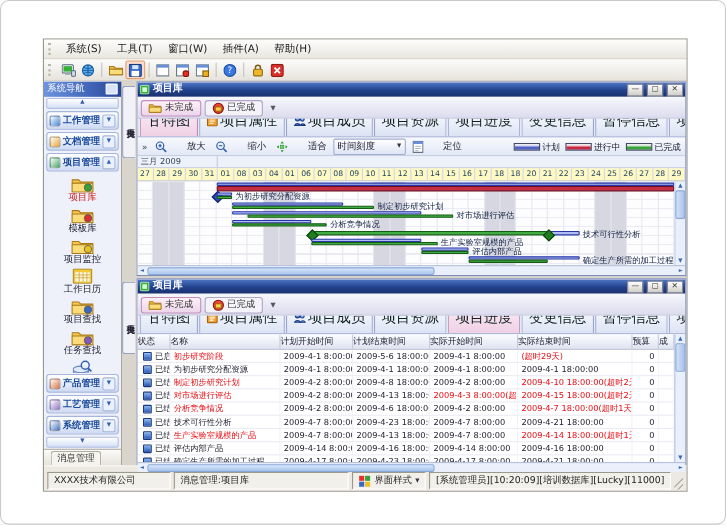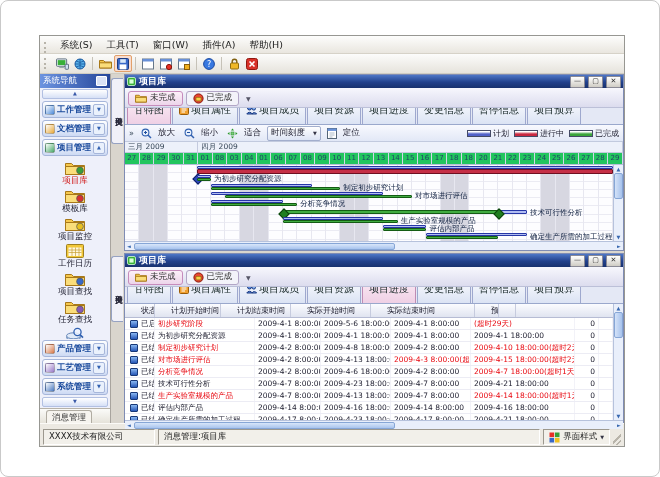--- a/index.html
+++ b/index.html
@@ -1,20 +1,20 @@
 <!DOCTYPE html>
 <html><head>
 <meta charset="utf-8">
 <style>
   html,body{margin:0;padding:0}
   body{width:660px;height:477px;background:#fff;font-family:"DejaVu Sans",sans-serif;position:relative;overflow:hidden;-webkit-font-smoothing:antialiased}
   .frame{position:absolute;inset:0;border:1px solid #c9c9c9;border-radius:8px;box-sizing:border-box}
   .app{position:absolute;left:38px;top:34px;width:586px;height:412px;background:#ece9e2;border:1px solid #979792;box-sizing:border-box;display:flex;flex-direction:column;font-size:10px;color:#222}
   
-  .menubar{height:17px;display:flex;align-items:flex-end;background:linear-gradient(#fdfdfc,#e9e6df);border-bottom:1px solid #d6d2c8;padding-left:2px;flex:none}
+  .menubar{height:17px;display:flex;align-items:center;background:linear-gradient(#fdfdfc,#e9e6df);border-bottom:1px solid #d6d2c8;padding-left:2px;flex:none}
   .grip{width:3px;height:11px;border-left:2px dotted #b8b4aa;margin:0 4px 0 2px}
   .menu-item{padding:1px 7px;font-size:9.5px;color:#222;cursor:default}
   .toolbar{height:19px;display:flex;align-items:center;background:linear-gradient(#fcfcfb,#e6e3dc);border-bottom:1px solid #cfccc2;padding-left:2px;flex:none}
   .tbtn{width:18px;height:17px;display:flex;align-items:center;justify-content:center;border-radius:2px}
   .tbtn.hl{background:#f8ddd0;border:1px solid #e2a06a;box-sizing:border-box}
   .tsep{width:1px;height:13px;background:#c6c2b8;margin:0 3px}
   
   .main{flex:1;display:flex;background:#d9d5cd;min-height:0}
   .sidebar{width:70px;flex:none;background:#eef0fa;border-right:1px solid #a8a49e;display:flex;flex-direction:column;overflow:hidden}
   .sb-title{height:14px;flex:none;background:linear-gradient(90deg,#6d94e0,#24459a);color:#fff;font-size:8.5px;display:flex;align-items:center;justify-content:space-between;padding:0 3px}
@@ -39,34 +39,34 @@
   .panel{height:177px;flex:none;background:#edeff9;border:1px solid #7f8cb4;box-sizing:border-box;display:flex;flex-direction:column;min-width:0;overflow:hidden}
   .panel+.panel{margin-top:2px}
   .p-title{height:13px;flex:none;background:linear-gradient(180deg,#4d76c6 0%,#22418c 55%,#18316e 100%);display:flex;align-items:center;padding:0 2px;gap:3px}
   .p-title .t{color:#fff;font-size:9px;font-weight:bold;flex:1;line-height:13px}
   .p-btn{width:13px;height:10px;background:linear-gradient(#ffffff,#cfccc4);border:1px solid #8a8a96;font-size:7px;line-height:8px;text-align:center;color:#333;border-radius:1px;cursor:pointer}
   .p-doctabs{height:18px;flex:none;background:linear-gradient(#f7f7fd,#dcdcee);display:flex;align-items:center;padding:1px 3px 0;gap:3px;border-bottom:1px solid #bcc0d8}
   .doctab{height:13px;display:flex;align-items:center;gap:3px;padding:0 6px;font-size:8.5px;color:#333;border:1px solid #b2a6c6;border-radius:3px;background:#f3f3f9;cursor:pointer}
   .doctab.active{background:linear-gradient(#fcf0f8,#edd5ea);border-color:#c68cbc}
   .doc-caret{font-size:6px;color:#556;margin-left:4px}
   .p-viewtabs{height:16px;flex:none;display:flex;align-items:flex-end;padding:0 2px;gap:1px;background:#e4e8f5;border-bottom:1px solid #9aa8cc;overflow:hidden}
-  .vtab2{height:14px;padding:7px 6px;display:flex;align-items:center;gap:2px;font-size:10px;color:#122;background:linear-gradient(#ffffff,#dbe3f4);border:1px solid #9ea8ce;border-bottom:none;border-radius:3px 3px 0 0;white-space:nowrap;cursor:pointer}
+  .vtab2{height:14px;padding:7px 6px;display:flex;align-items:center;gap:2px;font-size:13px;color:#122;background:linear-gradient(#ffffff,#dbe3f4);border:1px solid #9ea8ce;border-bottom:none;border-radius:3px 3px 0 0;white-space:nowrap;cursor:pointer}
   .vtab2.active{background:linear-gradient(#fdeff7,#efd0e5);border-color:#bf8cb4}
   
   .g-toolbar{height:16px;flex:none;display:flex;align-items:center;gap:3px;padding:0 4px;font-size:8.5px;color:#223;background:linear-gradient(#f8f9fe,#e2e8f6);border-bottom:1px solid #c2cade}
   .g-chev{color:#345;font-size:8px;margin-right:1px}
-  .g-btn{display:flex;align-items:center;gap:6px;height:13px;padding:0 3px;border-radius:2px;cursor:pointer;white-space:nowrap}
+  .g-btn{display:flex;align-items:center;gap:18px;height:13px;padding:0 3px;border-radius:2px;cursor:pointer;white-space:nowrap}
   .g-btn.drop{border:1px solid #a2aecd;background:linear-gradient(#ffffff,#dde4f4)}
   .g-caret{font-size:5px;color:#334;margin-left:2px}
   .g-legend{margin-left:auto;display:flex;align-items:center;gap:5px;font-size:8px;color:#223}
   .lg{display:flex;align-items:center;gap:2px}
   .lg .sw{width:24px;height:7px;border:1px solid #444a66;box-sizing:border-box}
   .g-months{height:10px;flex:none;display:flex;background:#edf1fa;border-bottom:1px solid #c4cade;font-size:7.5px;color:#345}
   .g-mseg{border-right:1px solid #c4cade;padding-left:3px;white-space:nowrap;overflow:hidden;line-height:10px;box-sizing:border-box}
-  .g-days{height:11px;flex:none;display:flex;background:#22c55e;border-bottom:1px solid #b6bed8;font-size:7px;color:#246}
+  .g-days{height:11px;flex:none;display:flex;background:#fef9c3;border-bottom:1px solid #b6bed8;font-size:7px;color:#246}
   .g-day{flex:1;text-align:center;border-right:1px solid #d2d7e8;line-height:11px;overflow:hidden}
   .g-body{flex:1;display:flex;min-height:0}
   .g-canvas{flex:1;position:relative;background:#fdfdff;overflow:hidden;
     background-image:repeating-linear-gradient(180deg,transparent 0px,transparent 7.3px,#ebebf3 7.3px,#ebebf3 8.3px)}
   .g-col{position:absolute;top:0;bottom:0;border-right:1px solid #e7e7f0;box-sizing:border-box}
   .g-col.we{background:#d7d7e1}
   .bar{position:absolute;box-sizing:border-box;border-radius:1px}
   .bar.plan{background:#b0bcf2;border:1px solid #2636a6;height:4px}
   .bar.done{background:#41ac41;border:1px solid #145c14;height:4px}
   .bar.run{background:#c52f46;border:1px solid #6e0f20;height:5px}
@@ -76,21 +76,21 @@
   .vscroll{width:9px;flex:none;background:#e9effb;border-left:1px solid #b6c2dc;display:flex;flex-direction:column;align-items:center;font-size:5px;color:#3868b0}
   .vscroll .arr{height:8px;line-height:8px}
   .vthumb{width:7px;height:24px;background:linear-gradient(90deg,#d4e2f8,#a6c2ec);border:1px solid #86a6d6;border-radius:2px}
   .hscroll{height:8px;flex:none;background:#e9effb;border-top:1px solid #b6c2dc;position:relative;font-size:5px;color:#3868b0}
   .hthumb{position:absolute;left:9px;top:1px;width:52%;height:5px;background:linear-gradient(#d8e6fa,#a8c4ee);border:1px solid #86a6d6;border-radius:2px}
   .harr{position:absolute;top:0;width:8px;text-align:center;line-height:8px}
   
   .tbl{flex:1;display:flex;min-height:0;background:#fff}
   .t-main{flex:1;display:flex;flex-direction:column;overflow:hidden}
   .t-head{height:13px;flex:none;display:flex;background:linear-gradient(#fbfcff,#e0e4f0);border-bottom:1px solid #b6bcd4;font-size:8px;color:#223}
-  .t-hc{border-right:1px solid #c6cbde;padding-left:16px;line-height:13px;white-space:nowrap;overflow:hidden;flex:none;box-sizing:border-box}
+  .t-hc{border-right:1px solid #c6cbde;padding-left:0;line-height:13px;white-space:nowrap;overflow:hidden;flex:none;box-sizing:border-box}
   .t-rows{flex:1;overflow:hidden}
   .t-row{height:11px;display:flex;border-bottom:1px solid #ececf4;font-size:7.5px;color:#223;cursor:default}
   .t-c{border-right:1px solid #f2f2f8;padding-left:3px;line-height:11px;white-space:nowrap;overflow:hidden;flex:none;box-sizing:border-box;display:flex;align-items:center}
   .t-c.num{justify-content:flex-end;padding-right:3px}
   .red{color:#e80810}
   .st-ic{width:6px;height:6px;background:linear-gradient(#8ab8f2,#2656b6);border:1px solid #183878;margin:0 3px 0 2px;flex:none;border-radius:1px}
   
   .statusbar{height:20px;flex:none;background:#ece9e2;border-top:1px solid #fbfaf7;display:flex;align-items:flex-end;padding:1px 3px;gap:3px;font-size:8.5px;color:#222}
   .s-box{height:14px;border:1px solid;border-color:#9c988e #ffffff #ffffff #9c988e;display:flex;align-items:center;padding:0 5px;background:#f2f0ea;white-space:nowrap;overflow:hidden}
   .s-style{gap:3px;cursor:pointer}
@@ -454,21 +454,20 @@
                   <span>进行中</span>
                 </div>
                 <div class="lg">
                   <div class="sw" style="background: linear-gradient(rgb(255, 255, 255) 15%, rgb(58, 164, 58) 60%);"></div>
                   <span>已完成</span>
                 </div>
               </div>
             </div>
             <div class="g-months">
               <div class="g-mseg" style="width: 14.7059%;">三月 2009</div>
-              <div class="g-mseg" style="width: 85.2941%;">四月 2009</div>
             </div>
             <div class="g-days">
               <div class="g-day">27</div>
               <div class="g-day">28</div>
               <div class="g-day">29</div>
               <div class="g-day">30</div>
               <div class="g-day">31</div>
               <div class="g-day">01</div>
               <div class="g-day">08</div>
               <div class="g-day">03</div>
@@ -649,20 +648,21 @@
                 <span>暂停信息</span>
               </div>
               <div class="vtab2">
                 <span>项目预算</span>
               </div>
             </div>
             <div class="tbl">
               <div class="t-main">
                 <div class="t-head">
                   <div class="t-hc" style="width: 30px;">状态</div>
+                  <div class="t-hc" style="width: 100px;">名称</div>
                   <div class="t-hc" style="width: 66px;">计划开始时间</div>
                   <div class="t-hc" style="width: 70px;">计划结束时间</div>
                   <div class="t-hc" style="width: 80px;">实际开始时间</div>
                   <div class="t-hc" style="width: 104px;">实际结束时间</div>
                   <div class="t-hc" style="width: 24px;">预算</div>
                   <div class="t-hc" style="width: 14px;">成</div>
                 </div>
                 <div class="t-rows">
                   <div class="t-row">
                     <div class="t-c" style="width: 30px;">
@@ -806,16 +806,17 @@
             <svg width="11" height="11" viewBox="0 0 11 11">
               <rect x="0.5" y="0.5" width="4.6" height="4.6" fill="#e83028"></rect>
               <rect x="5.9" y="0.5" width="4.6" height="4.6" fill="#38a038"></rect>
               <rect x="0.5" y="5.9" width="4.6" height="4.6" fill="#3868c8"></rect>
               <rect x="5.9" y="5.9" width="4.6" height="4.6" fill="#f0c020"></rect>
             </svg>
           </span>
           <span>界面样式</span>
           <span class="s-caret">▼</span>
         </div>
+        <div class="s-box">[系统管理员][10:20:09][培训数据库][Lucky][11000]</div>
         <div class="s-grip"></div>
       </div>
   </div>
 </div>
 
 </body></html>

